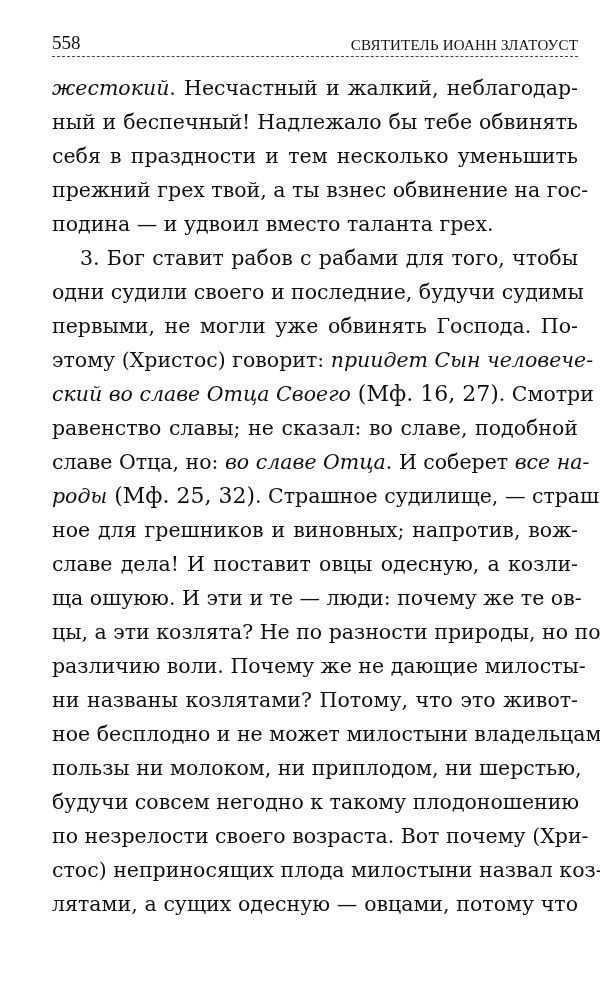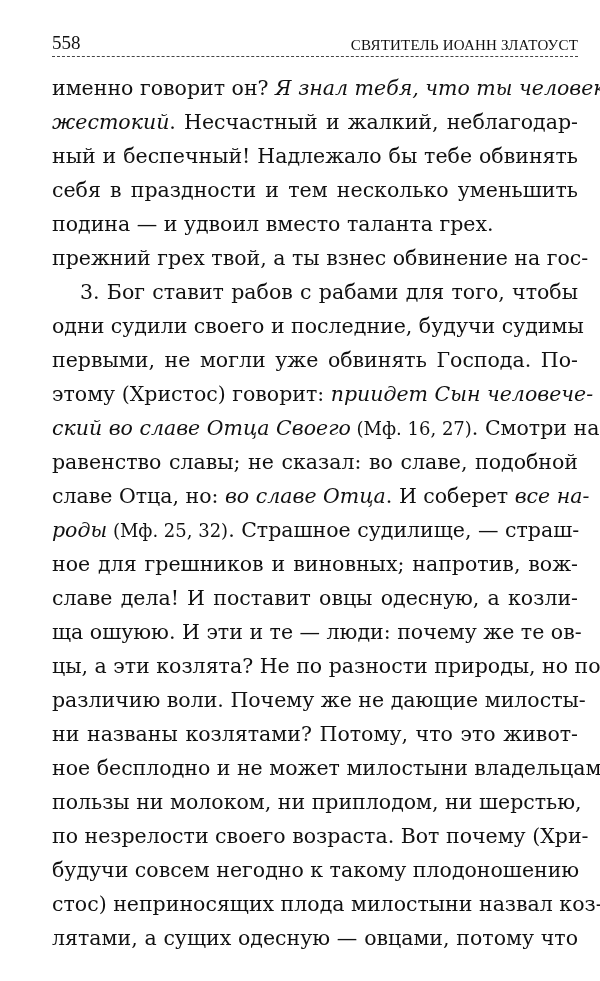--- a/index.html
+++ b/index.html
@@ -9,51 +9,50 @@
             font-family: "Liberation Serif", "DejaVu Serif", serif; height: 24px;
             border-bottom: 1.5px dashed #444; padding-bottom: 2px; }
   .pno { font-size: 19px; }
   .running { font-size: 15px; letter-spacing: 0.2px; }
   .body { margin-top: 14px; font-family: "DejaVu Serif", "Liberation Serif", serif;
           font-size: 20.5px; line-height: 34px; }
   .line { display: block; white-space: nowrap; text-align: justify; text-align-last: justify; height: 34px; }
   .line.last { text-align-last: left; }
   .indent { padding-left: 28px; }
   .it { font-style: italic; }
-  .ref { font-size: 18px; }
+  .ref { font-size: 22px; }
 </style>
 </head>
 <body>
 
 <div class="page">
   <div class="header">
     <span class="pno">558</span>
     <span class="running">СВЯТИТЕЛЬ ИОАНН ЗЛАТОУСТ</span>
   </div>
   <div class="body" id="body">
-      <span class="line"><span>именно говорит он? </span><span class="it">Я знал тебя, что ты человек</span></span>
       <span class="line"><span class="it">жестокий</span><span>. Несчастный и жалкий, неблагодар-</span></span>
       <span class="line"><span>ный и беспечный! Надлежало бы тебе обвинять</span></span>
       <span class="line"><span>себя в праздности и тем несколько уменьшить</span></span>
+      <span class="line"><span>прежний грех твой, а ты взнес обвинение на гос-</span></span>
       <span class="line last"><span>подина — и удвоил вместо таланта грех.</span></span>
-      <span class="line"><span>прежний грех твой, а ты взнес обвинение на гос-</span></span>
       <span class="line indent"><span>3. Бог ставит рабов с рабами для того, чтобы</span></span>
       <span class="line"><span>одни судили своего и последние, будучи судимы</span></span>
       <span class="line"><span>первыми, не могли уже обвинять Господа. По-</span></span>
       <span class="line"><span>этому (Христос) говорит: </span><span class="it">приидет Сын человече-</span></span>
       <span class="line"><span class="it">ский во славе Отца Своего</span><span class="ref"> (Мф. 16, 27)</span><span>. Смотри на</span></span>
       <span class="line"><span>равенство славы; не сказал: во славе, подобной</span></span>
       <span class="line"><span>славе Отца, но: </span><span class="it">во славе Отца</span><span>. И соберет </span><span class="it">все на-</span></span>
       <span class="line"><span class="it">роды</span><span class="ref"> (Мф. 25, 32)</span><span>. Страшное судилище, — страш-</span></span>
       <span class="line"><span>ное для грешников и виновных; напротив, вож-</span></span>
       <span class="line"><span>славе дела! И поставит овцы одесную, а козли-</span></span>
       <span class="line"><span>ща ошуюю. И эти и те — люди: почему же те ов-</span></span>
       <span class="line"><span>цы, а эти козлята? Не по разности природы, но по</span></span>
       <span class="line"><span>различию воли. Почему же не дающие милосты-</span></span>
       <span class="line"><span>ни названы козлятами? Потому, что это живот-</span></span>
       <span class="line"><span>ное бесплодно и не может милостыни владельцам</span></span>
       <span class="line"><span>пользы ни молоком, ни приплодом, ни шерстью,</span></span>
+      <span class="line"><span>будучи совсем негодно к такому плодоношению</span></span>
       <span class="line"><span>по незрелости своего возраста. Вот почему (Хри-</span></span>
-      <span class="line"><span>будучи совсем негодно к такому плодоношению</span></span>
       <span class="line"><span>стос) неприносящих плода милостыни назвал коз-</span></span>
       <span class="line"><span>лятами, а сущих одесную — овцами, потому что</span></span>
     </div>
 </div>
 
 </body></html>

